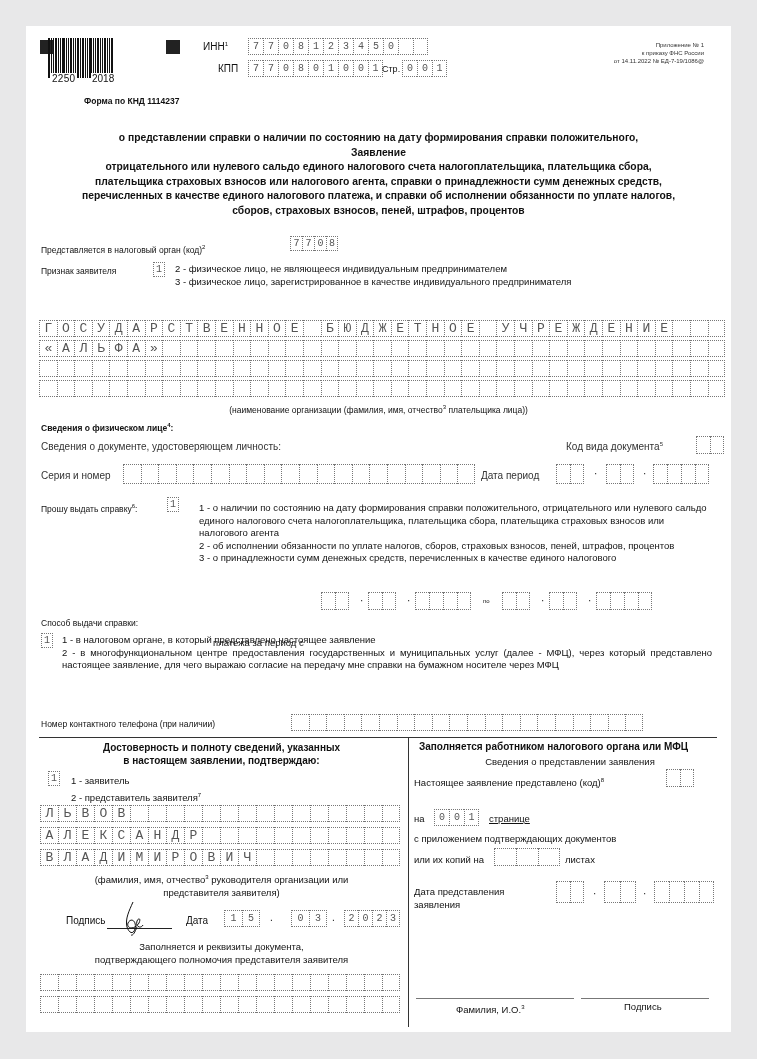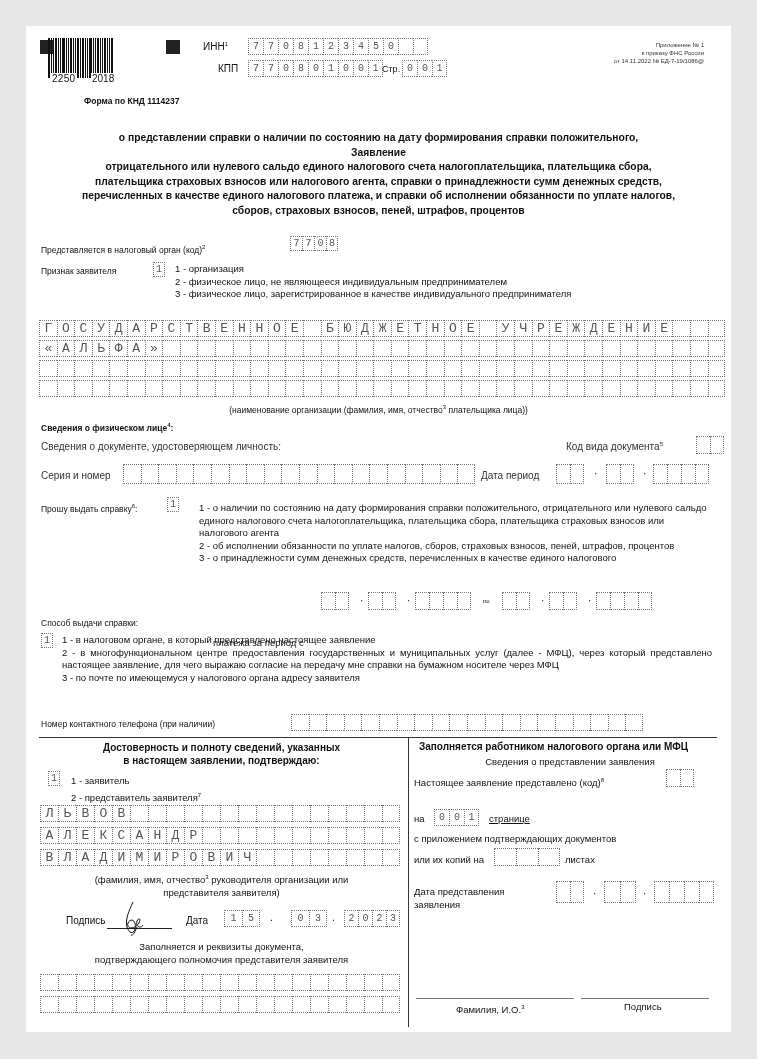--- a/index.html
+++ b/index.html
@@ -130,21 +130,20 @@
       <div class="cell">7</div>
       <div class="cell">0</div>
       <div class="cell">8</div>
     </div>
 
   <div class="abs small" style="left:15px;top:240px;">Признак заявителя</div>
   <div class="cells sm" id="apptype" style="left:127px;top:236px;">
       <div class="cell">1</div>
     </div>
   <div class="abs opts" style="left:149px;top:237px;">
-    <div>1 - организация</div>
     <div>2 - физическое лицо, не являющееся индивидуальным предпринимателем</div>
     <div>3 - физическое лицо, зарегистрированное в качестве индивидуального предпринимателя</div>
   </div>
 
   <div class="abs" id="orggrid" style="left:13px;top:294px;">
       <div class="cells grid" style="position: static; margin-bottom: 3px;">
         <div class="cell">Г</div>
         <div class="cell">О</div>
         <div class="cell">С</div>
         <div class="cell">У</div>
@@ -403,21 +402,20 @@
       <div class="cell" style="width: 14px; height: 18px; line-height: 16px;"></div>
     </div>
 
   <div class="abs small" style="left:15px;top:592px;">Способ выдачи справки:</div>
   <div class="cells sm" id="deliv" style="left:15px;top:607px;">
       <div class="cell">1</div>
     </div>
   <div class="abs opts justify" style="left:36px;top:608px;width:650px;">
     <div>1 - в налоговом органе, в который представлено настоящее заявление</div>
     <div>2 - в многофункциональном центре предоставления государственных и муниципальных услуг (далее - МФЦ), через который представлено настоящее заявление, для чего выражаю согласие на передачу мне справки на бумажном носителе через МФЦ</div>
-    <div>3 - по почте по имеющемуся у налогового органа адресу заявителя</div>
   </div>
 
   <div class="abs small" style="left:15px;top:693px;">Номер контактного телефона (при наличии)</div>
   <div class="cells" id="phone" style="left:265px;top:688px;">
       <div class="cell" style="width: 17.6px; height: 17px; line-height: 15px;"></div>
       <div class="cell" style="width: 17.6px; height: 17px; line-height: 15px;"></div>
       <div class="cell" style="width: 17.6px; height: 17px; line-height: 15px;"></div>
       <div class="cell" style="width: 17.6px; height: 17px; line-height: 15px;"></div>
       <div class="cell" style="width: 17.6px; height: 17px; line-height: 15px;"></div>
       <div class="cell" style="width: 17.6px; height: 17px; line-height: 15px;"></div>

